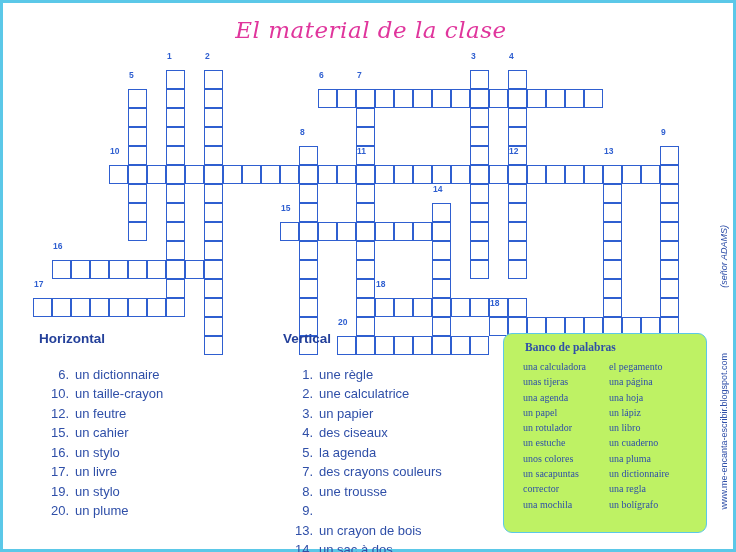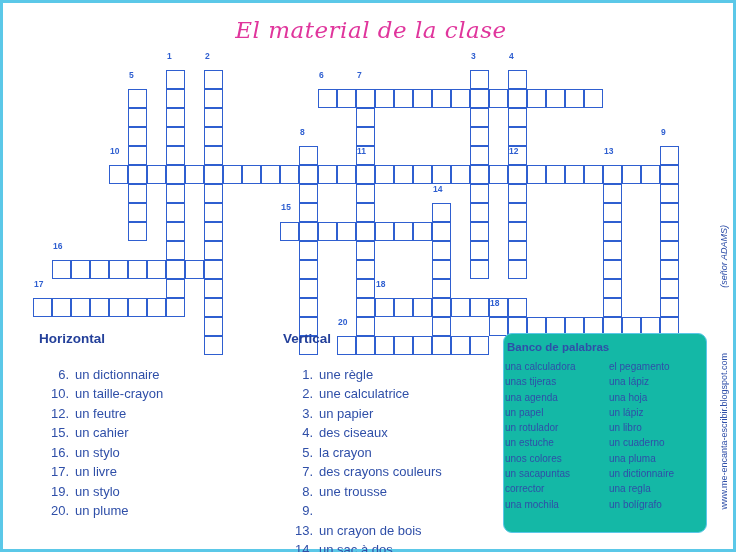--- a/index.html
+++ b/index.html
@@ -73,23 +73,24 @@
   }
   #horizontal{ top:326px; left:36px; width:230px;}
   #vertical{ top:326px; left:280px; width:220px;}
   
   #bank{
     position:absolute;
     top:330px;left:500px;
     width:204px;height:200px;
     border:1.6px solid #5bc8e8;
     border-radius:9px;
-    background:#14b8a6;
+    background:#bef264;
     box-sizing:border-box;
-    padding:7px 1px;
+    padding:7px 19px;
+    font-family:Liberation Serif, serif;
   }
   #bank h4{
     margin:0 0 6px 2px;
     font-size:11.5px;
     color:#2f4fa8;
     font-weight:bold;
   }
   .bankcols{
     display:flex;
     gap:8px;
@@ -310,21 +311,21 @@
       <span class="cnum" style="left: 95px; top: 20px;">5</span>
       <span class="cnum" style="left: 285px; top: 20px;">6</span>
       <span class="cnum" style="left: 323px; top: 20px;">7</span>
       <span class="cnum" style="left: 266px; top: 77px;">8</span>
       <span class="cnum" style="left: 627px; top: 77px;">9</span>
       <span class="cnum" style="left: 76px; top: 96px;">10</span>
       <span class="cnum" style="left: 323px; top: 96px;">11</span>
       <span class="cnum" style="left: 475px; top: 96px;">12</span>
       <span class="cnum" style="left: 570px; top: 96px;">13</span>
       <span class="cnum" style="left: 399px; top: 134px;">14</span>
-      <span class="cnum" style="left: 247px; top: 153px; font-family: Liberation Mono, monospace;">15</span>
+      <span class="cnum" style="left: 247px; top: 153px;">15</span>
       <span class="cnum" style="left: 19px; top: 191px;">16</span>
       <span class="cnum" style="left: 0px; top: 229px;">17</span>
       <span class="cnum" style="left: 342px; top: 229px;">18</span>
       <span class="cnum" style="left: 456px; top: 248px;">18</span>
       <span class="cnum" style="left: 304px; top: 267px;">20</span>
     </div>
 
   <div class="clues" id="horizontal">
     <h3>Horizontal</h3>
     <div id="h-list">
@@ -377,21 +378,21 @@
         <div class="clue">
           <span class="n">3.</span>
           <span>un papier</span>
         </div>
         <div class="clue">
           <span class="n">4.</span>
           <span>des ciseaux</span>
         </div>
         <div class="clue">
           <span class="n">5.</span>
-          <span>la crayon</span>
+          <span>la agenda</span>
         </div>
         <div class="clue">
           <span class="n">7.</span>
           <span>des crayons couleurs</span>
         </div>
         <div class="clue">
           <span class="n">8.</span>
           <span>une trousse</span>
         </div>
         <div class="clue">
@@ -418,21 +419,21 @@
           <div>un papel</div>
           <div>un rotulador</div>
           <div>un estuche</div>
           <div>unos colores</div>
           <div>un sacapuntas</div>
           <div>corrector</div>
           <div>una mochila</div>
         </div>
       <div class="bankcol" id="bank-right">
           <div>el pegamento</div>
-          <div>una lápiz</div>
+          <div>una página</div>
           <div>una hoja</div>
           <div>un lápiz</div>
           <div>un libro</div>
           <div>un cuaderno</div>
           <div>una pluma</div>
           <div>un dictionnaire</div>
           <div>una regla</div>
           <div>un bolígrafo</div>
         </div>
     </div>

